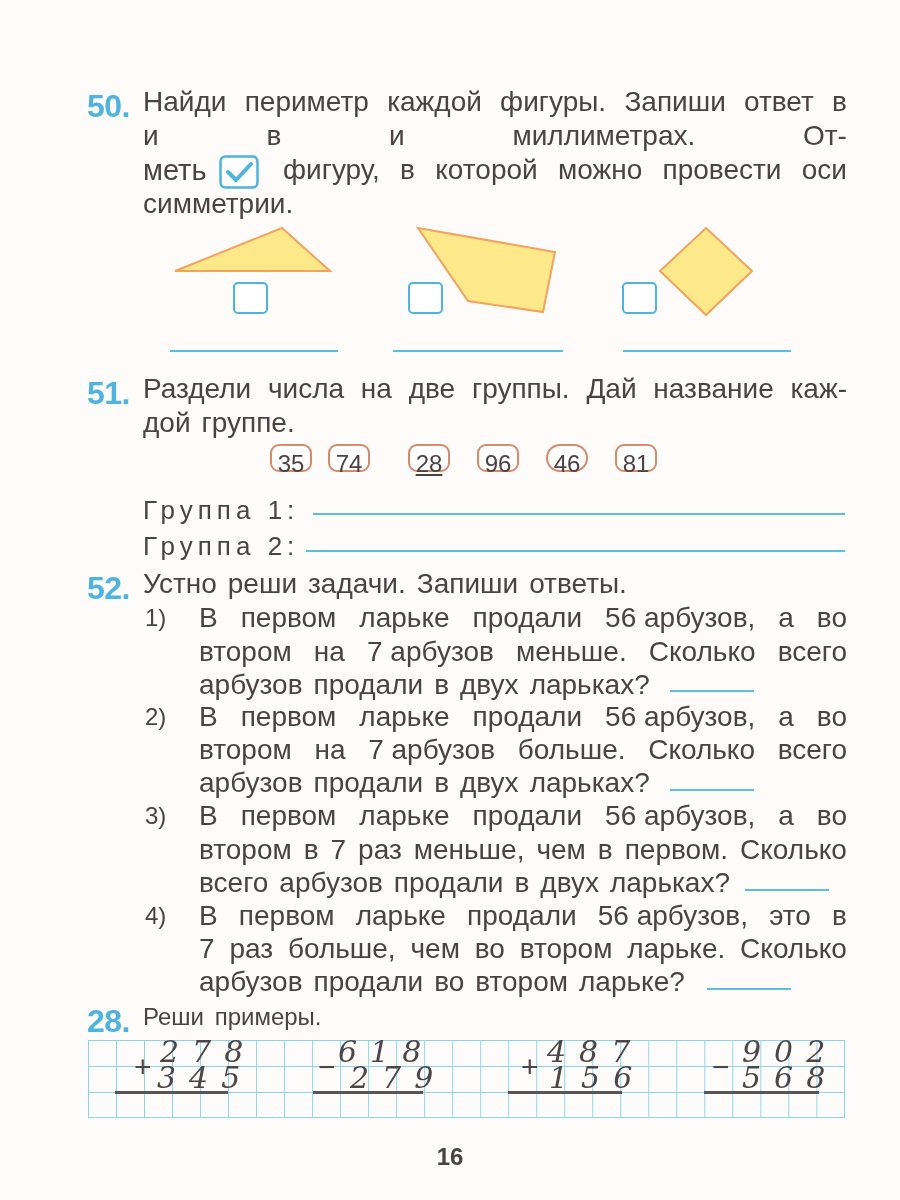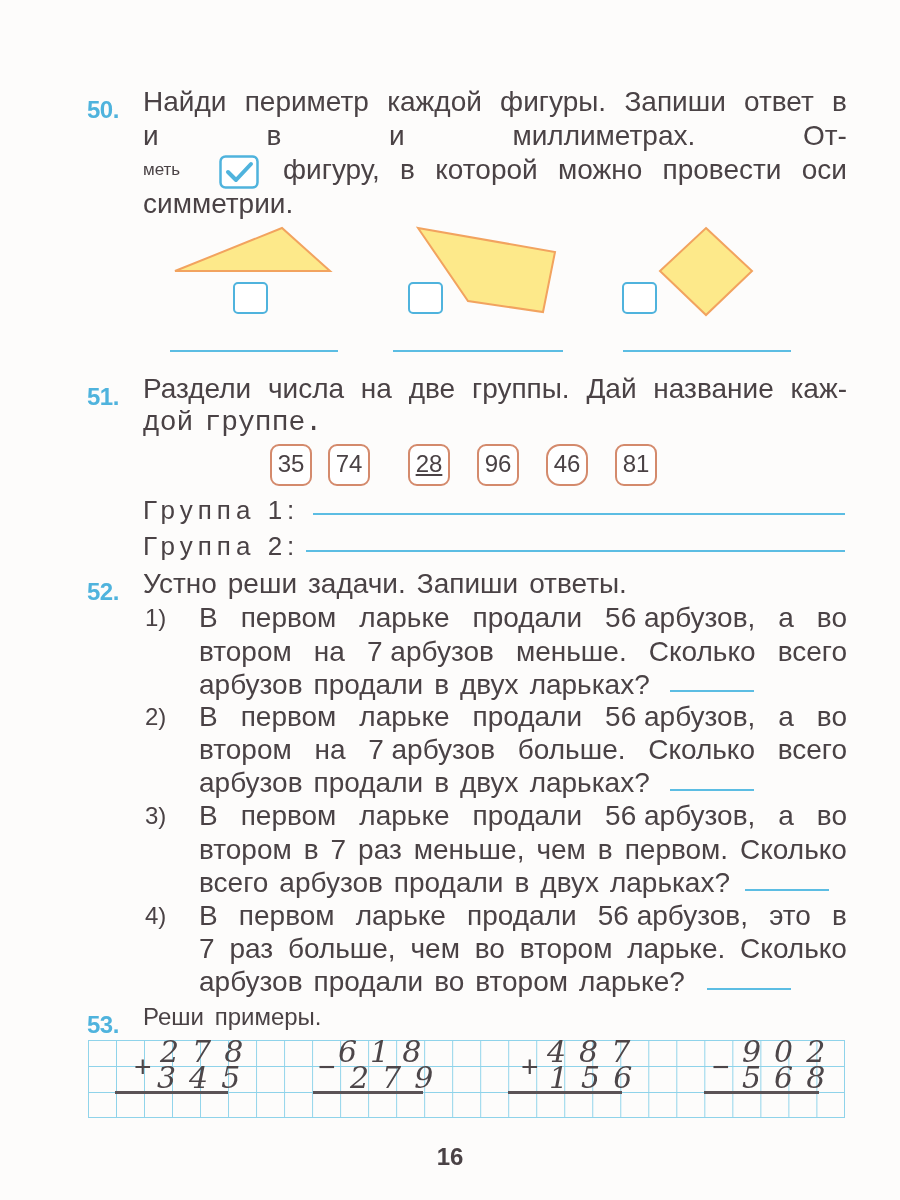--- a/index.html
+++ b/index.html
@@ -4,39 +4,38 @@
 <style>
   html, body { margin: 0; padding: 0; }
   body {
     width: 900px; height: 1200px; position: relative; overflow: hidden;
     background: #fdfcfb;
     font-family: "Liberation Sans", "DejaVu Sans", sans-serif;
     color: #4a4245;
   }
   .abs { position: absolute; }
   .num {
-    position: absolute; font-weight: bold; font-size: 24px; color: #4fb3dd;
+    position: absolute; font-weight: bold; font-size: 32px; color: #4fb3dd;
     letter-spacing: -0.5px;
-    margin-top: 8px;
   }
   .line {
     position: absolute; font-size: 28px; white-space: nowrap;
     display: flex; justify-content: space-between; line-height: 32px;
   }
   .line.left { justify-content: flex-start; gap: 11px; }
   .line span { display: inline-block; }
   .sub-num { position: absolute; font-size: 24px; line-height: 32px; }
   .ans-line { position: absolute; height: 0; border-top: 2px solid #5cbde3; }
   .checkbox {
     position: absolute; width: 35px; height: 32px;
     border: 2.5px solid #4fb3dd; border-radius: 5px; box-sizing: border-box;
     background: #fff;
   }
   .chip {
-    position: absolute; top: 444px; width: 42px; height: 42px; box-sizing: border-box;
+    position: absolute; top: 444px; width: 42px; height: 28px; box-sizing: border-box;
     border: 2px solid #d48a6c; border-radius: 9px;
     font-size: 24px; line-height: 36px; text-align: center; color: #4a4245;
     background: #fff;
   }
   .group-label { position: absolute; font-size: 26px; letter-spacing: 5px; line-height: 30px; }
   .grid {
     position: absolute; left: 88px; top: 1040px; width: 757px; height: 78px;
     background-image:
       linear-gradient(to right, #8fd3ea 1px, transparent 1px),
       linear-gradient(to bottom, #8fd3ea 1px, transparent 1px);
@@ -68,21 +67,21 @@
   <span>ответ</span>
   <span>в</span>
 </div>
 <div class="line" style="left:143px;top:120px;width:704px;">
   <span>и</span>
   <span>в</span>
   <span>и</span>
   <span>миллиметрах.</span>
   <span>От-</span>
 </div>
-<div class="abs" style="left:143px;top:154px;font-size:17px;line-height:32px;">меть</div>
+<div class="abs" style="left:143px;top:154px;font-size:29px;line-height:32px;">меть</div>
 <div class="abs" style="left:219px;top:155px;width:40px;height:34px;">
   <svg width="40" height="34" viewBox="0 0 40 34">
     <rect x="1.5" y="1.5" width="37" height="31" rx="5" fill="#fff" stroke="#4fb3dd" stroke-width="2.5"></rect>
     <path d="M9 17 L17 25 L32 9" fill="none" stroke="#4fb3dd" stroke-width="4" stroke-linecap="round" stroke-linejoin="round"></path>
   </svg>
 </div>
 <div class="line" style="left:283px;top:154px;width:564px;">
   <span>фигуру,</span>
   <span>в</span>
   <span>которой</span>
@@ -110,21 +109,21 @@
 <div class="line" style="left:143px;top:373px;width:704px;">
   <span>Раздели</span>
   <span>числа</span>
   <span>на</span>
   <span>две</span>
   <span>группы.</span>
   <span>Дай</span>
   <span>название</span>
   <span>каж-</span>
 </div>
-<div class="line left" style="left:143px;top:407px;font-family:Liberation Mono, monospace;">
+<div class="line left" style="left:143px;top:407px;">
   <span>дой</span>
   <span>группе.</span>
 </div>
 <div class="chip" style="left:270px;">35</div>
 <div class="chip" style="left:328px;">74</div>
 <div class="chip" style="left:408px;text-decoration:underline;">28</div>
 <div class="chip" style="left:477px;">96</div>
 <div class="chip" style="left:546px;border-radius:14px;">46</div>
 <div class="chip" style="left:615px;">81</div>
 
@@ -249,21 +248,21 @@
 </div>
 <div class="line left" style="left:199px;top:966px;">
   <span>арбузов</span>
   <span>продали</span>
   <span>во</span>
   <span>втором</span>
   <span>ларьке?</span>
 </div>
 <div class="ans-line" style="left:707px;top:988px;width:84px;"></div>
 
-<div class="num" style="left:87px;top:1003px;">53.</div>
+<div class="num" style="left:87px;top:1003px;">28.</div>
 <div class="abs" style="left:143px;top:1001px;font-size:24px;line-height:32px;word-spacing:4px;">Реши примеры.</div>
 
 <div class="grid"></div>
 
 <div class="hw" style="left:160px;top:1037px;">278</div>
 <div class="op" style="left:134px;top:1052px;">+</div>
 <div class="hw" style="left:157px;top:1063px;">345</div>
 <div class="rule" style="left:115px;top:1091px;width:113px;"></div>
 
 <div class="hw" style="left:338px;top:1037px;">618</div>

